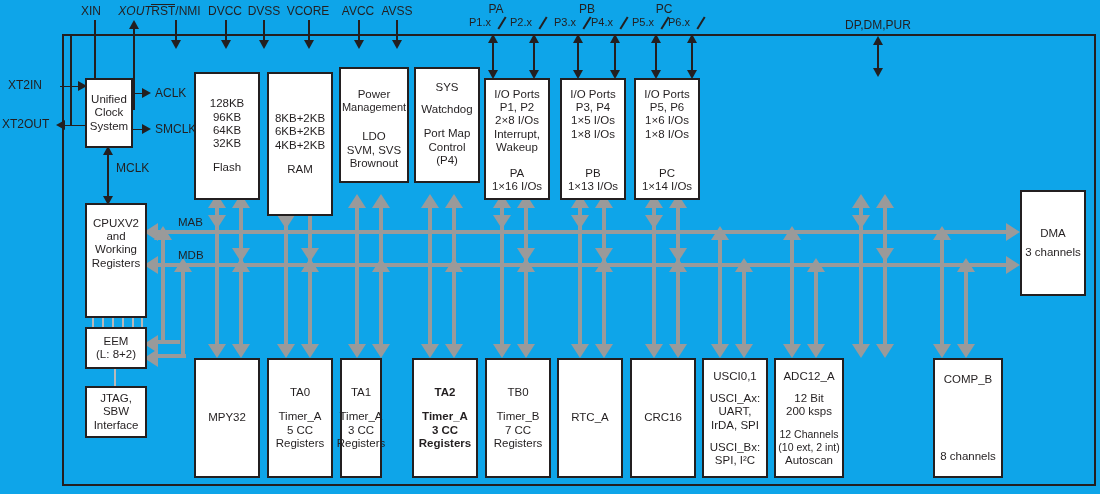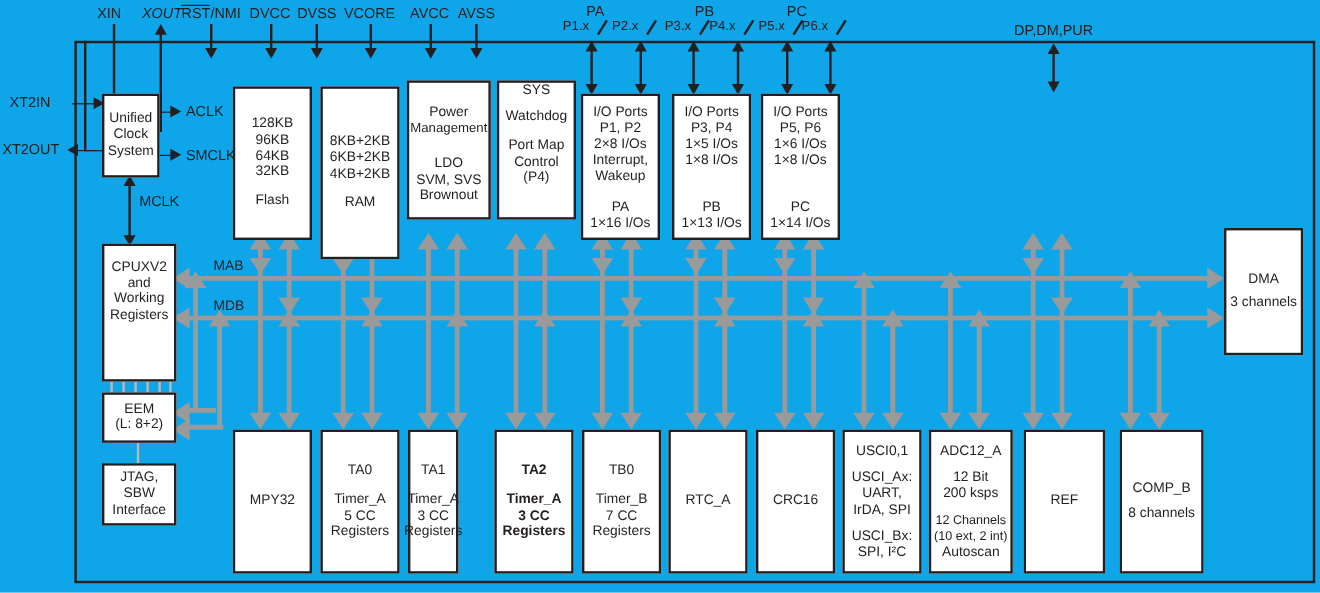--- a/index.html
+++ b/index.html
@@ -359,21 +359,21 @@
 
   <div class="blk" style="left:339px;top:67px;width:70px;height:116px;justify-content:flex-start;padding-top:19px;">
     <div class="ln">Power</div>
     <div class="ln" style="font-size:11px;">Management</div>
     <div class="gap" style="height:16px;"></div>
     <div class="ln">LDO</div>
     <div class="ln">SVM, SVS</div>
     <div class="ln">Brownout</div>
   </div>
 
-  <div class="blk" style="left:414px;top:67px;width:66px;height:116px;justify-content:flex-start;padding-top:0;">
+  <div class="blk" style="left:414px;top:67px;width:66px;height:116px;justify-content:flex-start;padding-top:12px;">
     <div class="ln">SYS</div>
     <div class="gap" style="height:9px;"></div>
     <div class="ln">Watchdog</div>
     <div class="gap" style="height:11px;"></div>
     <div class="ln">Port Map</div>
     <div class="ln">Control</div>
     <div class="ln">(P4)</div>
   </div>
 
   <div class="blk" style="left:484px;top:78px;width:66px;height:122px;justify-content:flex-start;padding-top:8px;">
@@ -473,23 +473,20 @@
     <div class="ln">ADC12_A</div>
     <div class="gap" style="height:9px;"></div>
     <div class="ln">12 Bit</div>
     <div class="ln">200 ksps</div>
     <div class="gap" style="height:9px;"></div>
     <div class="ln" style="font-size:10.5px;">12 Channels</div>
     <div class="ln" style="font-size:10.5px;">(10 ext, 2 int)</div>
     <div class="ln">Autoscan</div>
   </div>
 
-  <div class="blk" style="left:853px;top:358px;width:68px;height:120px;justify-content:center;">
-    <div class="ln">REF</div>
-  </div>
-
-  <div class="blk" style="left:933px;top:358px;width:70px;height:120px;justify-content:center;">
+
+  <div class="blk" style="left:933px;top:358px;width:70px;height:120px;justify-content:center;gap:28px;">
     <div class="ln">COMP_B</div>
     <div class="gap" style="height:8px;"></div>
     <div class="ln">8 channels</div>
   </div>
 
 </div>
 
 </body></html>

